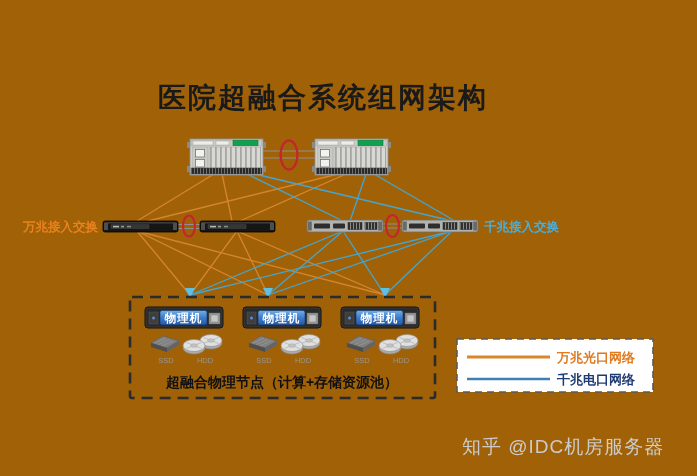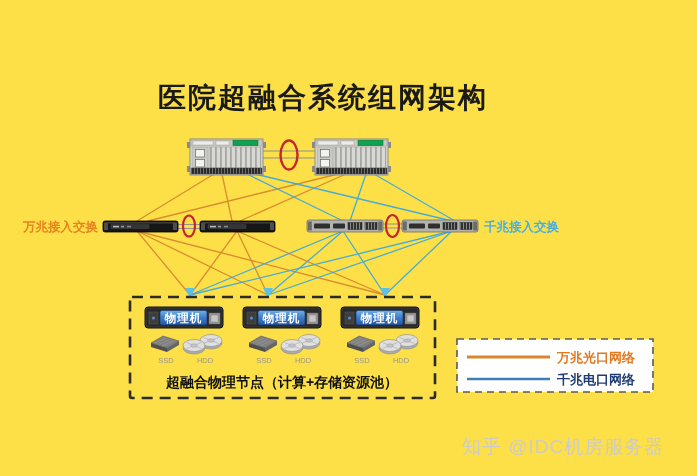--- a/index.html
+++ b/index.html
@@ -1,17 +1,17 @@
 <!DOCTYPE html>
 <html><head>
 <meta charset="utf-8">
 <style>
   html,body{margin:0;padding:0;background:#fff;}
   #stage{
-    position:relative;width:697px;height:476px;background:#fde047;overflow:hidden;
+    position:relative;width:697px;height:476px;background:#a16207;overflow:hidden;
     font-family:"Liberation Sans","DejaVu Sans",sans-serif;
   }
   svg text{font-family:"Liberation Sans","DejaVu Sans",sans-serif;}
 </style>
 </head>
 <body>
 
 <div id="stage">
 <svg width="697" height="476" viewBox="0 0 697 476">
   <defs>

